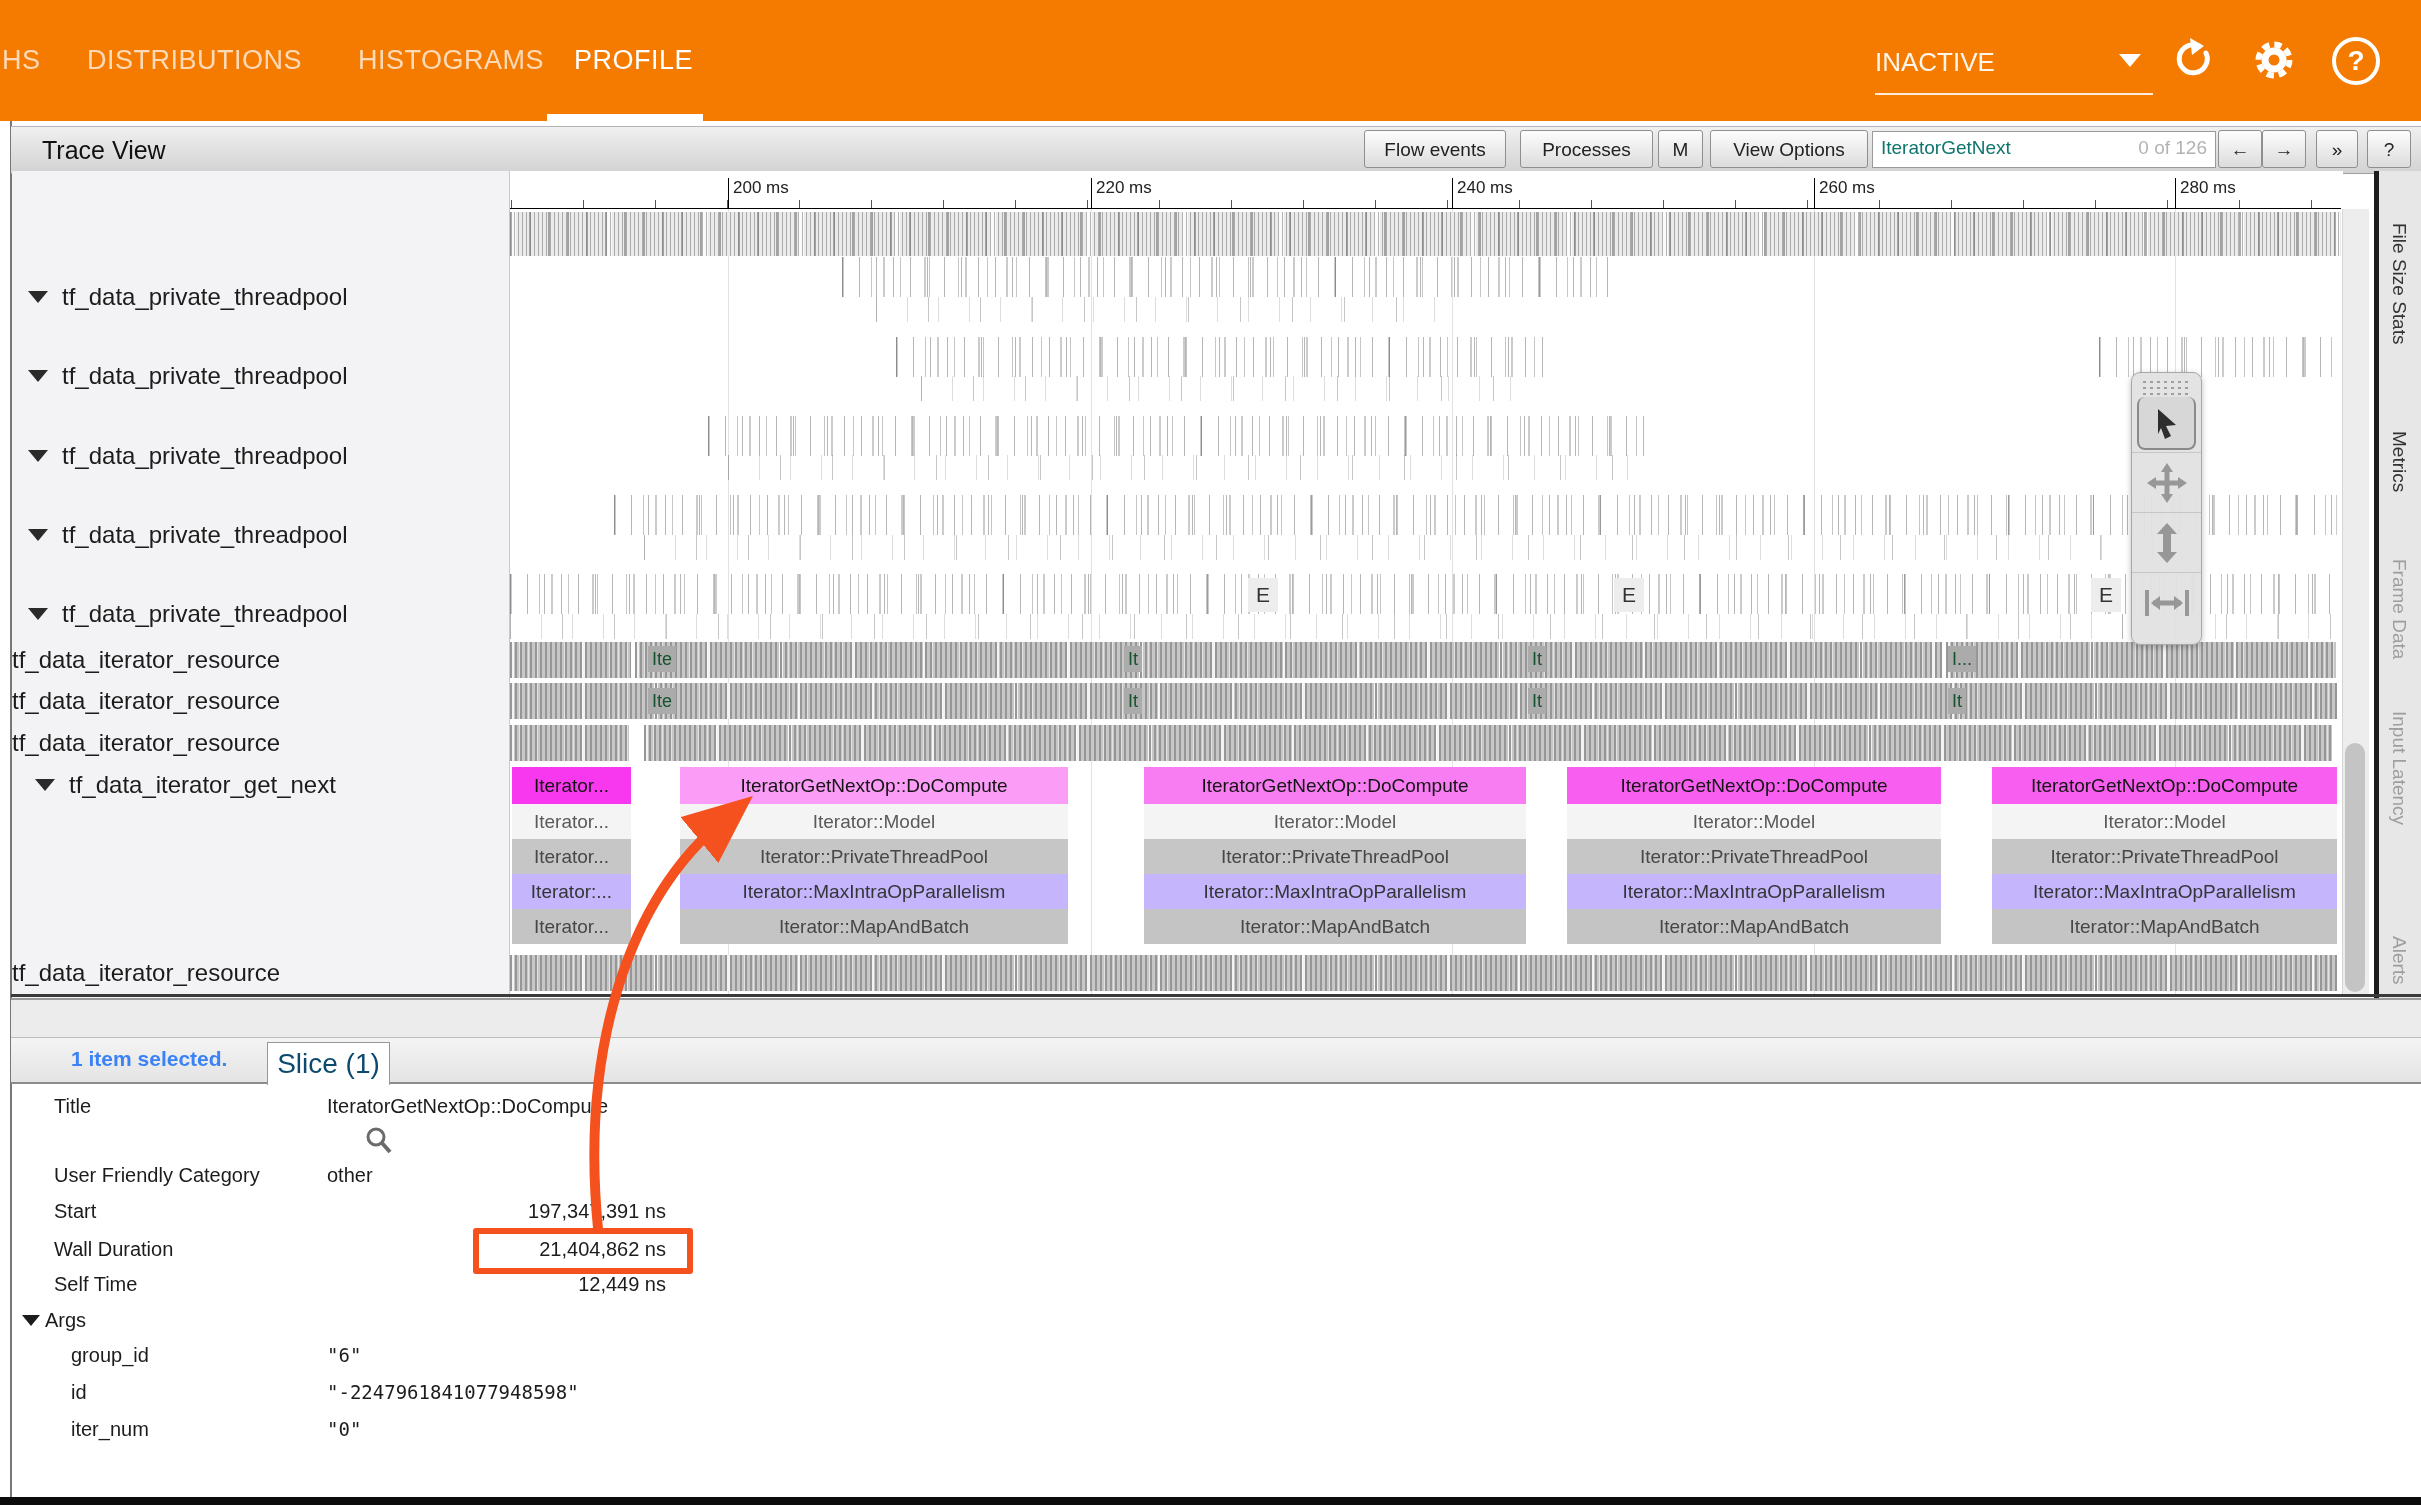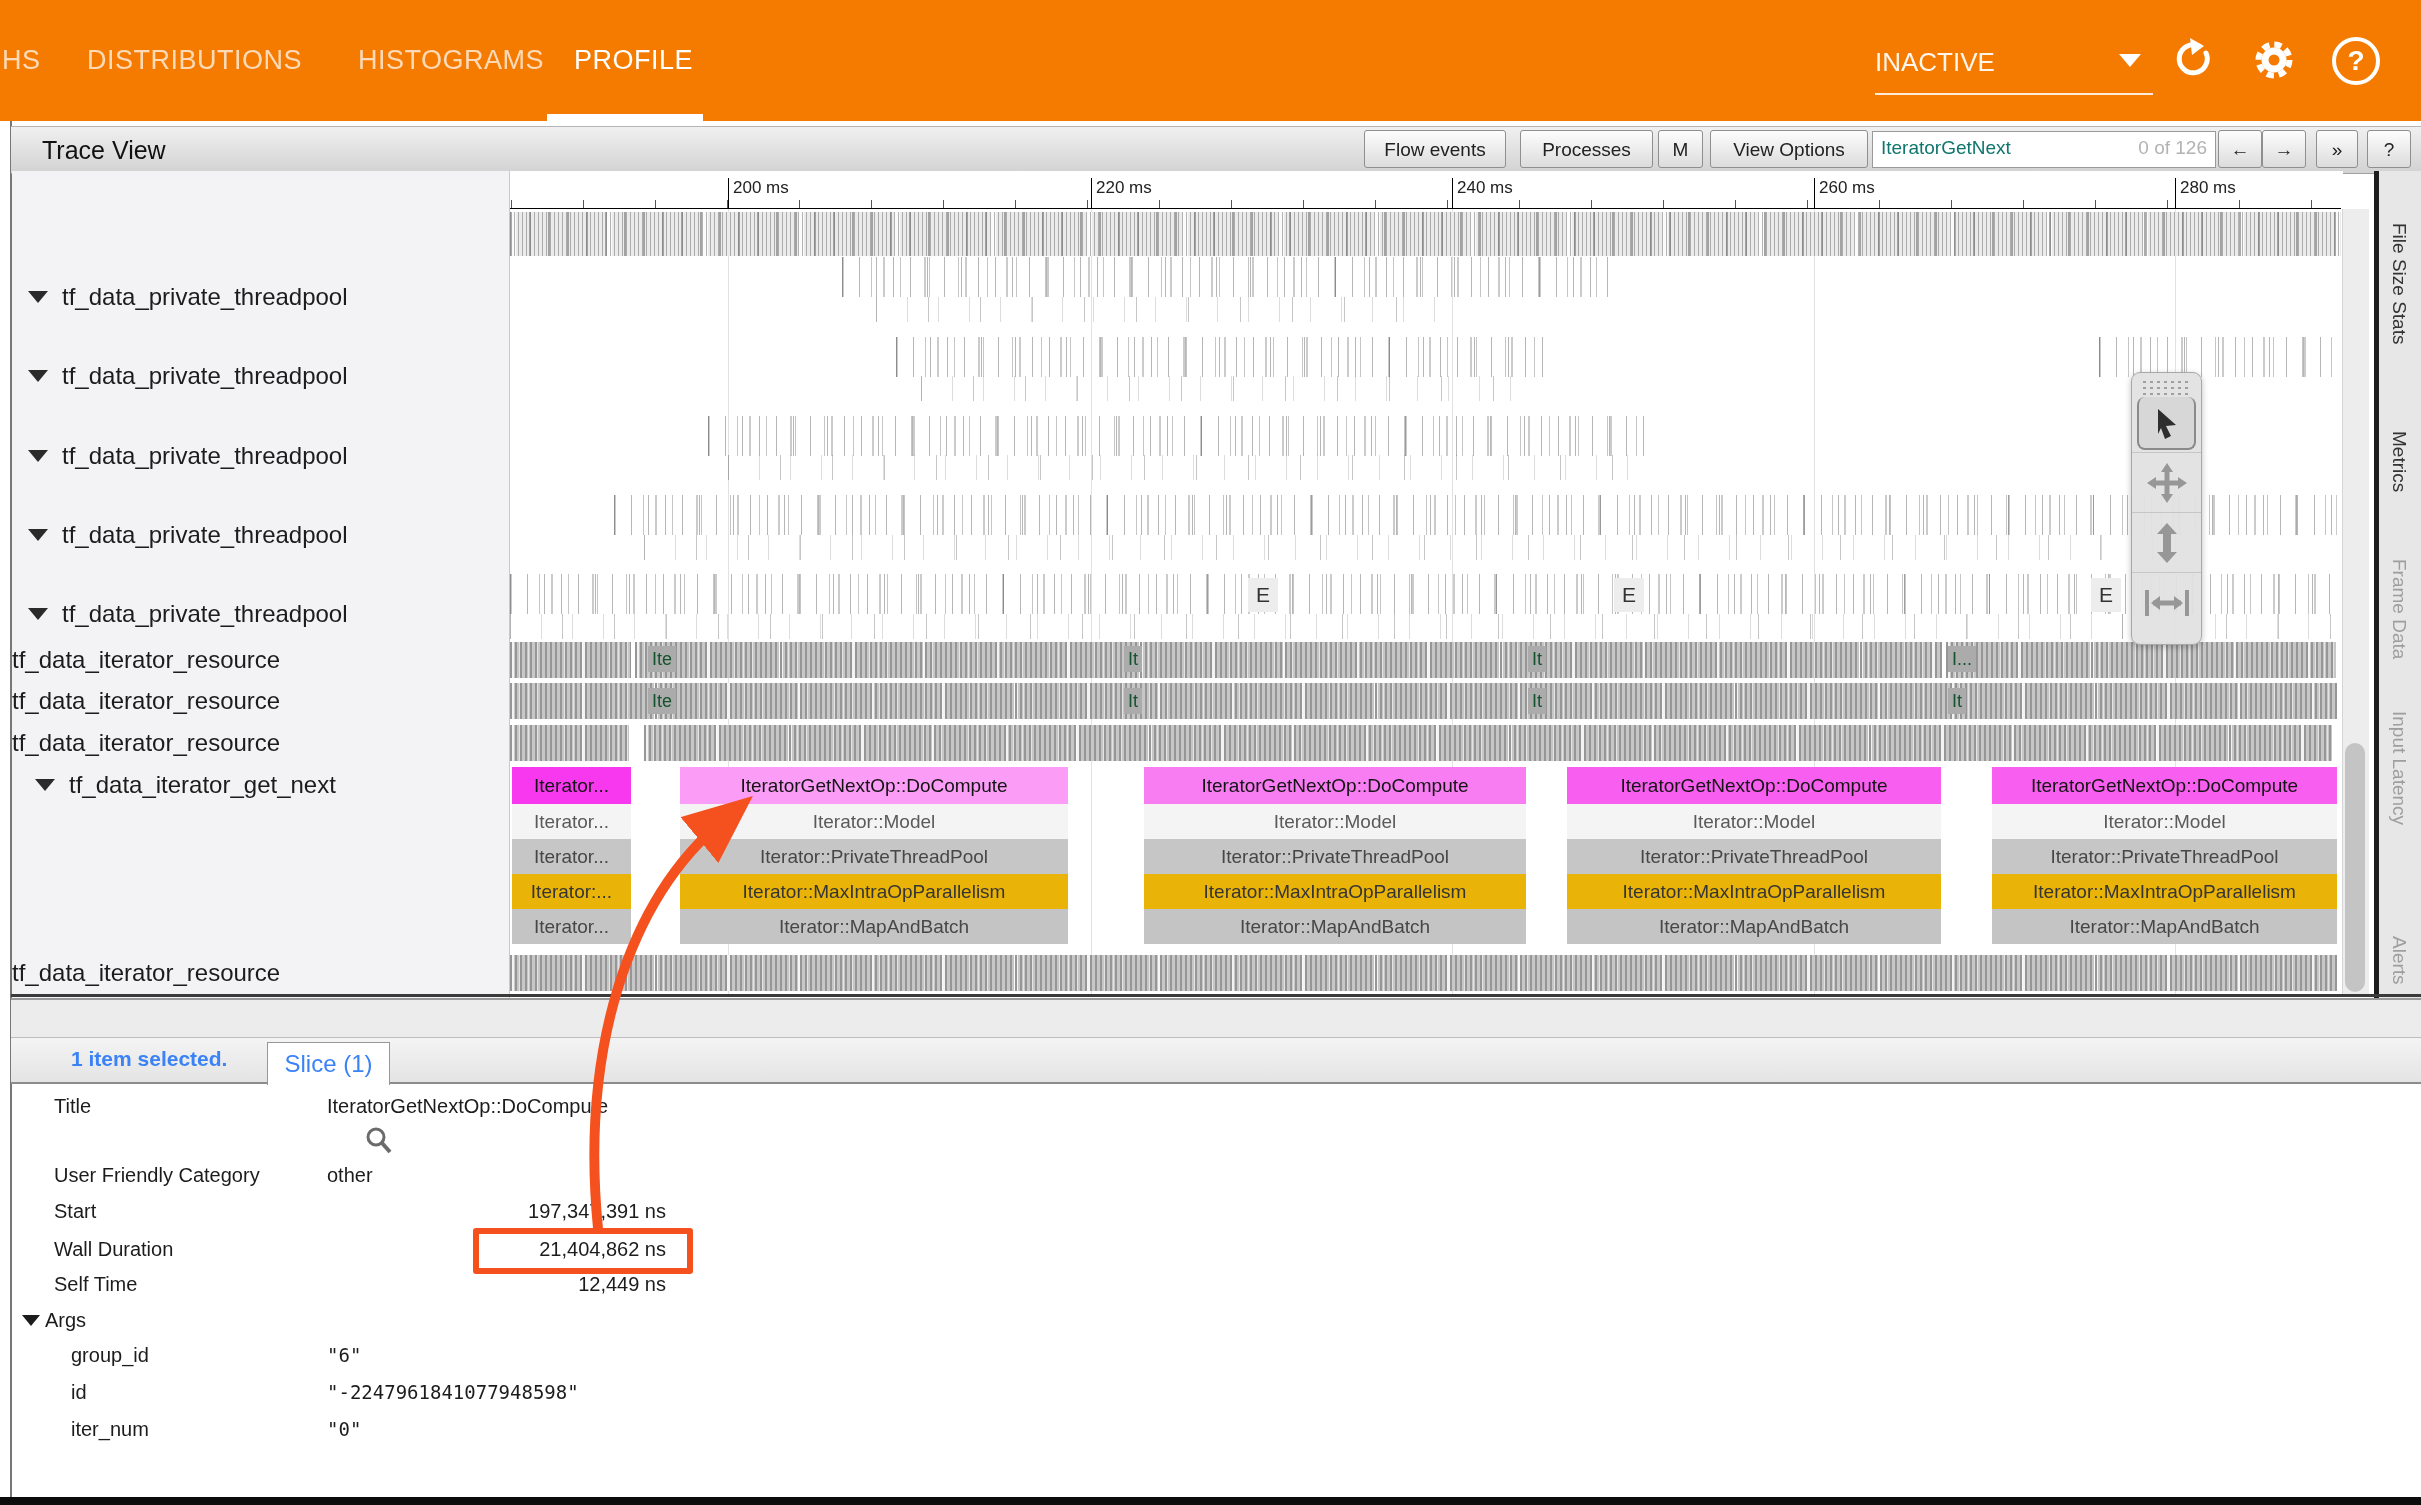--- a/index.html
+++ b/index.html
@@ -74,21 +74,21 @@
   .emark{width:30px;height:34px;background:#ededed;color:#333;font-size:21px;
       text-align:center;line-height:34px;cursor:pointer;}
 
   
   .stack{top:767px;height:176px;}
   .stack .srow{position:relative;height:35px;font-size:19px;text-align:center;
       overflow:hidden;white-space:nowrap;cursor:pointer;}
   .stack .r0{height:37px;line-height:37px;background:#f85ef0;color:#141414;}
   .stack .r1{line-height:35px;background:#f4f4f4;color:#5a5a5a;}
   .stack .r2{line-height:35px;background:#c6c6c6;color:#474747;}
-  .stack .r3{line-height:35px;background:#eab308;color:#353535;}
+  .stack .r3{line-height:35px;background:#c4b5fd;color:#353535;}
   .stack .r4{line-height:35px;background:#c4c4c4;color:#474747;}
   .stack.first .r0{background:#f738ef;}
   .stack.selected .r0{background:#fb9df7;}
   .stack.s3 .r0{background:#f87cf2;}
 
   
   #palette{left:2131px;top:372px;width:69px;height:271px;background:rgba(226,226,226,.95);
       border:1px solid #a8a8a8;border-radius:9px;box-shadow:0 2px 6px rgba(0,0,0,.25);}
   #palette .grip{height:16px;margin:6px 9px 2px 9px;
       background-image:radial-gradient(#9f9f9f 1.6px,transparent 1.7px);background-size:7px 6px;}
@@ -109,21 +109,21 @@
   #trace-bottom-line{left:11px;top:994px;width:2411px;height:3px;background:#3a3a3a;}
 
   
   #sash{left:11px;top:998px;width:2411px;height:40px;background:#ececec;
       border-top:2px solid #9a9a9a;border-bottom:1px solid #bdbdbd;box-sizing:border-box;}
   #dheader{left:11px;top:1038px;width:2411px;height:46px;
       background:linear-gradient(#f4f4f4,#e4e4e4);border-bottom:2px solid #8c8c8c;box-sizing:border-box;}
   #sel-status{left:71px;top:1047px;font-size:21px;font-weight:bold;color:#3b82f6;}
   #slice-tab{left:267px;top:1042px;width:121px;height:42px;background:#fff;
       border:1px solid #979797;border-bottom:none;text-align:center;line-height:42px;
-      font-size:24px;color:#3b82f6;cursor:pointer;}
+      font-size:28px;color:#0c4a6e;cursor:pointer;}
   .frow-label{left:54px;font-size:20px;color:#1c1c1c;}
   .frow-vtext{left:327px;font-size:20px;color:#1c1c1c;}
   .frow-vnum{left:327px;width:339px;text-align:right;font-size:20px;color:#1c1c1c;}
   .frow-vmono{left:327px;font-size:19px;color:#1c1c1c;font-family:"DejaVu Sans Mono","Liberation Mono",monospace;}
   #args-row{left:22px;top:1309px;display:flex;align-items:center;gap:2px;
       font-size:20px;color:#1c1c1c;cursor:pointer;}
   #args-row .tri{width:0;height:0;border-left:9px solid transparent;
       border-right:9px solid transparent;border-top:11px solid #1c1c1c;margin-right:3px;}
   .arg-key{left:71px;font-size:20px;color:#1c1c1c;}
 

